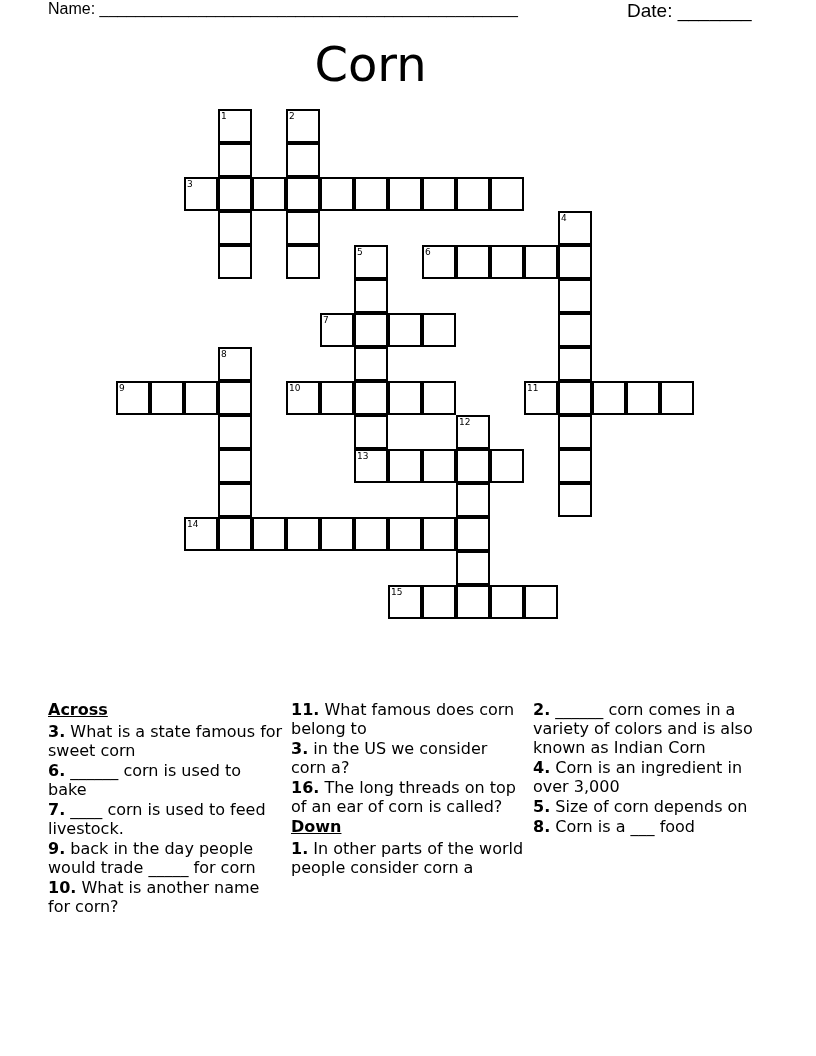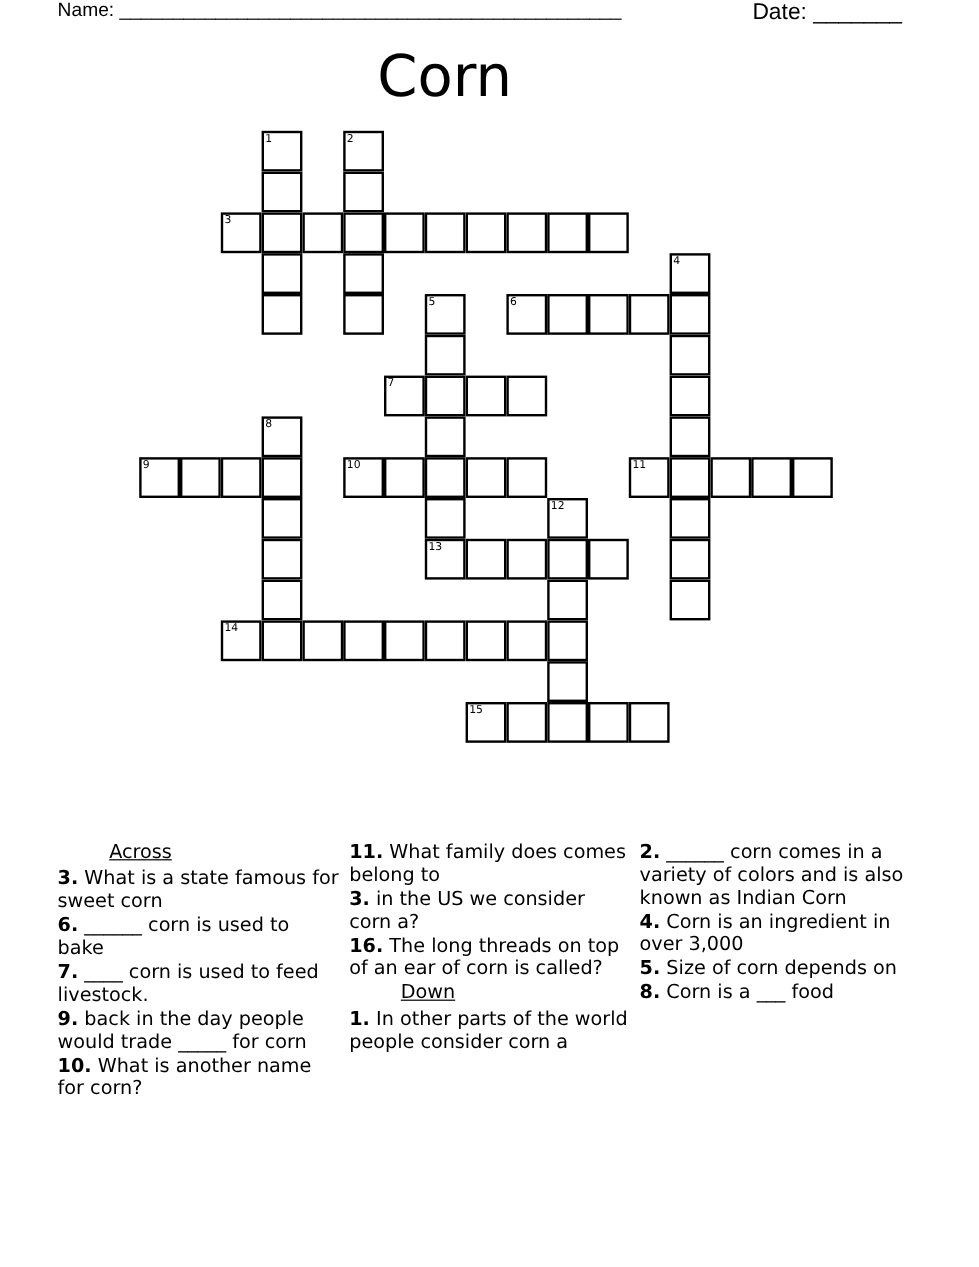--- a/index.html
+++ b/index.html
@@ -4,21 +4,21 @@
 <style>
   html, body { margin: 0; padding: 0; background: #ffffff; }
   body { width: 816px; height: 1056px; position: relative; overflow: hidden; color: #000; }
   .header-name { position: absolute; top: 0; left: 48px; font-family: "Liberation Sans", sans-serif; font-size: 16px; text-align: center; }
   .header-date { position: absolute; top: 0; left: 627px; font-family: "Liberation Sans", sans-serif; font-size: 19px; }
   .title { position: absolute; top: 32px; left: 0; width: 741px; text-align: center; font-family: "DejaVu Sans", sans-serif; font-size: 48px; line-height: 64px; }
   .grid { position: absolute; left: 0; top: 0; width: 816px; height: 680px; }
   .cell { position: absolute; width: 34px; height: 34px; box-sizing: border-box; border: 2px solid #000; background: #fff; margin-left: -1px; margin-top: -1px; }
   .cell .num { position: absolute; top: 1px; left: 1px; font-family: "DejaVu Sans", sans-serif; font-size: 9px; line-height: 9px; }
   .clues { position: absolute; top: 700px; font-family: "DejaVu Sans", sans-serif; font-size: 16px; line-height: 19px; width: 236px; }
-  .clues .heading { font-weight: normal; text-decoration: underline; display: block; margin-bottom: 3px; margin-left: 43px; }
+  .clues .heading { font-weight: bold; text-decoration: underline; display: block; margin-bottom: 3px; }
   .clue { margin-bottom: 1px; }
   .clue b { font-weight: bold; }
   #col1 { left: 48px; }
   #col2 { left: 291px; }
   #col3 { left: 533px; }
 </style>
 </head>
 <body>
 
 <div class="header-name">Name: _______________________________________________</div>
@@ -139,21 +139,21 @@
 <div class="clues" id="col1">
   <span class="heading">Across</span>
   <div class="clue"><b>3.</b><span> What is a state famous for sweet corn</span></div>
   <div class="clue"><b>6.</b><span> ______ corn is used to bake</span></div>
   <div class="clue"><b>7.</b><span> ____ corn is used to feed livestock.</span></div>
   <div class="clue"><b>9.</b><span> back in the day people would trade _____ for corn</span></div>
   <div class="clue"><b>10.</b><span> What is another name for corn?</span></div>
 </div>
 
 <div class="clues" id="col2">
-  <div class="clue"><b>11.</b><span> What family does comes belong to</span></div>
+  <div class="clue"><b>11.</b><span> What famous does corn belong to</span></div>
   <div class="clue"><b>3.</b><span> in the US we consider corn a?</span></div>
   <div class="clue"><b>16.</b><span> The long threads on top of an ear of corn is called?</span></div>
   <span class="heading">Down</span>
   <div class="clue"><b>1.</b><span> In other parts of the world people consider corn a</span></div>
 </div>
 
 <div class="clues" id="col3">
   <div class="clue"><b>2.</b><span> ______ corn comes in a variety of colors and is also known as Indian Corn</span></div>
   <div class="clue"><b>4.</b><span> Corn is an ingredient in over 3,000</span></div>
   <div class="clue"><b>5.</b><span> Size of corn depends on</span></div>

